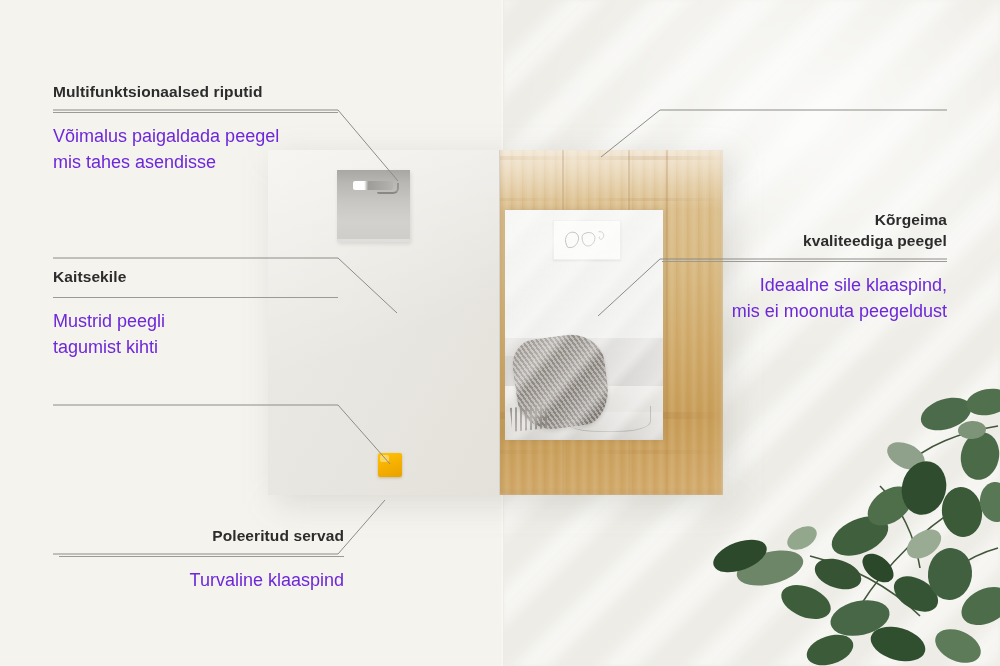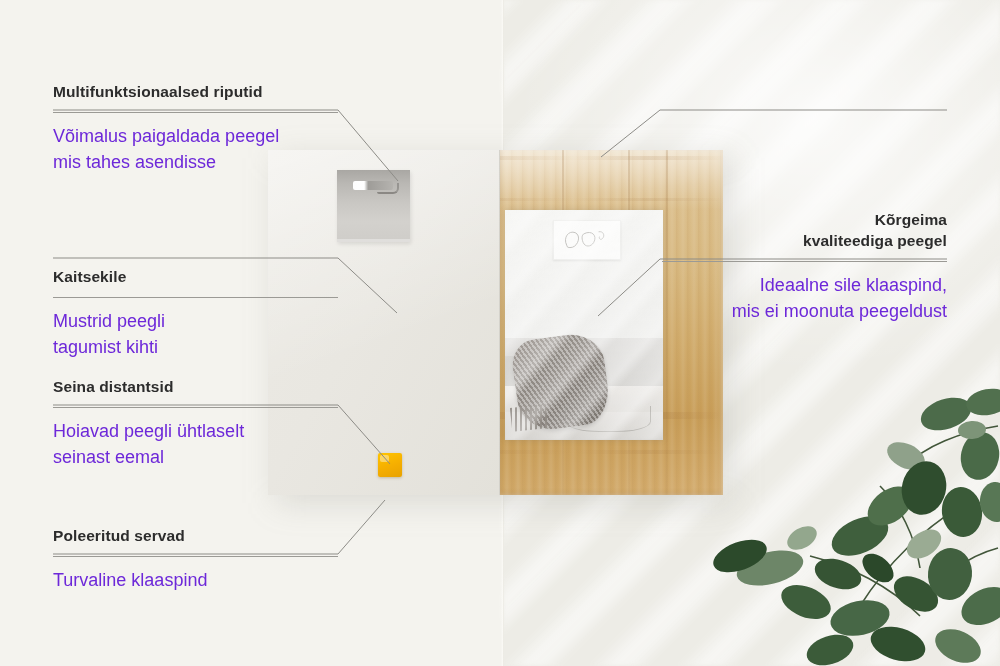--- a/index.html
+++ b/index.html
@@ -312,28 +312,22 @@
 mis tahes asendisse</div>
   </div>
 
   <div class="callout co-left" style="left:53px; top:230px; width:285px;margin-top:37px;">
     <div class="co-title">Kaitsekile</div>
     <div class="co-rule"></div>
     <div class="co-desc">Mustrid peegli
 tagumist kihti</div>
   </div>
 
-  <div class="callout co-left" style="left:53px; top:377px; width:285px;">
-    <div class="co-title">Seina distantsid</div>
-    <div class="co-rule"></div>
-    <div class="co-desc">Hoiavad peegli ühtlaselt
-seinast eemal</div>
-  </div>
-
-  <div class="callout co-left" style="left:53px; top:526px; width:285px;">
+
+  <div class="callout co-left" style="left:59px; top:526px; width:285px;text-align:right;">
     <div class="co-title">Poleeritud servad</div>
     <div class="co-rule"></div>
     <div class="co-desc">Turvaline klaaspind</div>
   </div>
 
 
   <div class="callout co-right" style="left:662px; top:210px; width:285px;">
     <div class="co-title">Kõrgeima
 kvaliteediga peegel</div>
     <div class="co-rule"></div>

